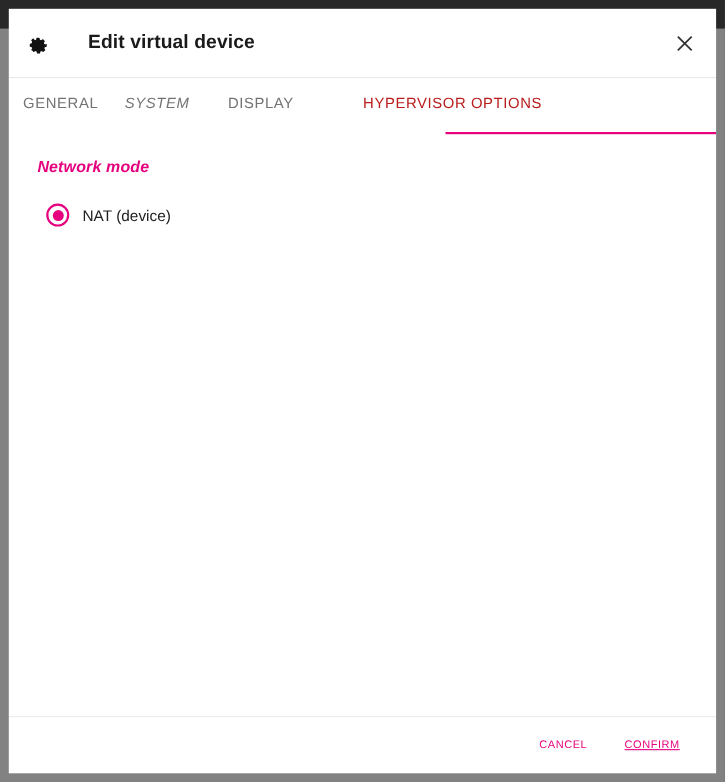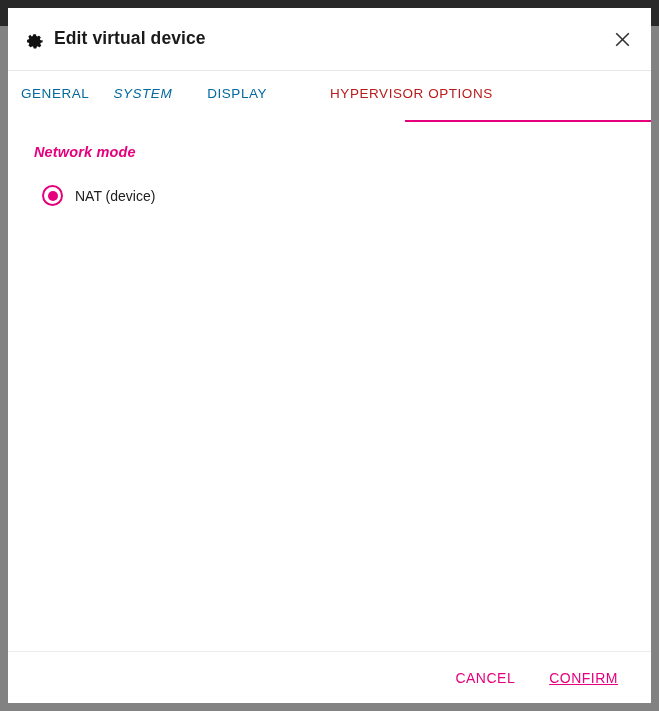--- a/index.html
+++ b/index.html
@@ -50,20 +50,21 @@
     flex: 0 0 63px;
     display: flex;
     align-items: center;
     border-bottom: 1px solid #e8e8e8;
     box-sizing: border-box;
   }
   #title-group {
     display: flex;
     align-items: center;
     padding-left: 17px;
+    gap: 26px;
   }
   #gear-icon {
     width: 19px;
     height: 19px;
     margin-right: 10px;
     display: block;
     flex: 0 0 19px;
   }
   #dialog-title {
     font-size: 17.5px;
@@ -94,21 +95,21 @@
   #tabs {
     position: relative;
     height: 51px;
     flex: 0 0 51px;
     display: flex;
     align-items: flex-start;
     box-sizing: border-box;
   }
   .tab {
     font-size: 13.5px;
-    color: #0369a1;
+    color: #737373;
     letter-spacing: 0.55px;
     line-height: 1;
     padding: 16px 0 0 0;
     cursor: pointer;
     background: none;
     border: none;
     font-family: "Liberation Sans", sans-serif;
     white-space: nowrap;
   }
   .tab.active {
@@ -206,21 +207,21 @@
     flex: 0 0 52px;
     height: 52px;
     border-top: 1px solid #ececec;
     display: flex;
     align-items: center;
     justify-content: flex-end;
     padding-right: 31px;
     box-sizing: border-box;
   }
   .footer-button {
-    font-size: 14px;
+    font-size: 10px;
     color: #e6007e;
     letter-spacing: 0.5px;
     background: none;
     border: none;
     cursor: pointer;
     font-family: "Liberation Sans", sans-serif;
     padding: 6px 2px;
     line-height: 1;
     white-space: nowrap;
   }

